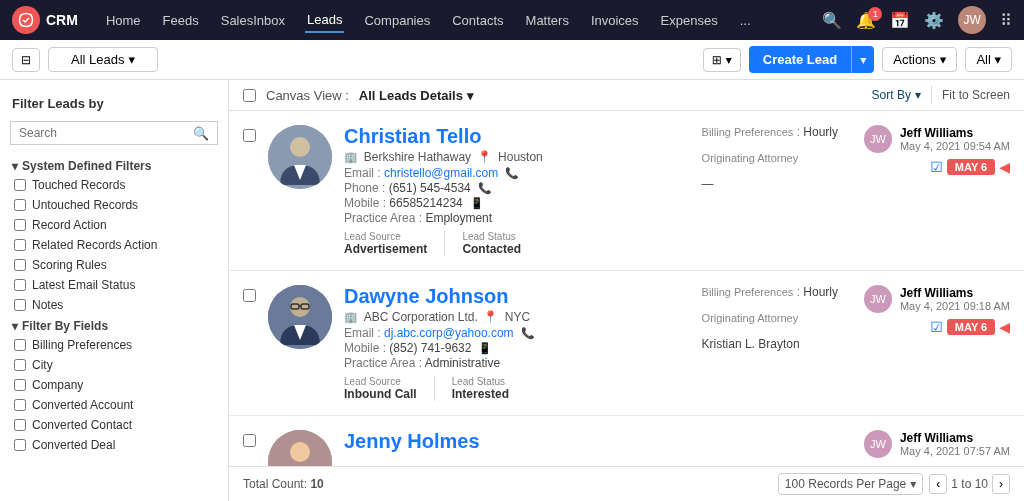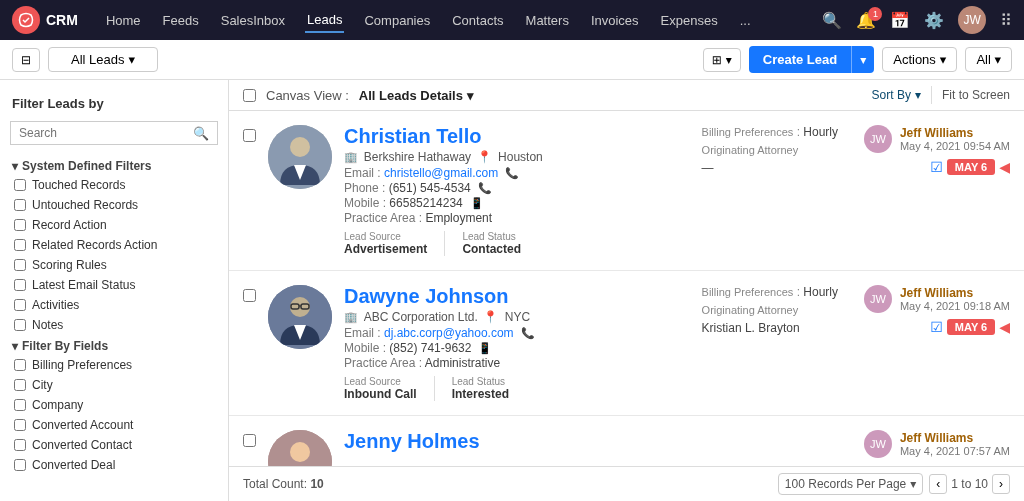--- a/index.html
+++ b/index.html
@@ -210,39 +210,39 @@
     .lead-detail span.label { color: #777; }
     .lead-detail a { color: #1677ff; text-decoration: none; }
     .lead-tags {
       display: flex; gap: 9px; margin-top: 6px;
     }
     .lead-tag-group { display: flex; flex-direction: column; }
     .lead-tag-label { font-size: 10px; color: #888; }
     .lead-tag-value { font-size: 12px; font-weight: bold; color: #333; }
     .billing-section {
       font-size: 12px; color: #555; margin-left: 30px;
-      display: flex; flex-direction: column; gap: 4px;
+      display: flex; flex-direction: column; gap: 12px;
     }
     .billing-label { font-size: 11px; color: #888; }
     .billing-value { font-size: 12px; color: #444; }
     .originating-label { font-size: 11px; color: #888; }
     .originating-value { font-size: 12px; color: #444; }
 
     .lead-right {
       display: flex; flex-direction: column; align-items: flex-end; gap: 6px;
       min-width: 160px;
     }
     .lead-assignee-row { display: flex; align-items: center; gap: 8px; }
     .assignee-avatar {
       width: 28px; height: 28px; border-radius: 50%;
       background: #c9b; display: flex; align-items: center;
       justify-content: center; color: #fff; font-size: 11px; flex-shrink: 0;
     }
     .assignee-info { font-size: 12px; color: #555; }
-    .assignee-name { font-weight: bold; color: #a16207; font-size: 12px; }
+    .assignee-name { font-weight: bold; color: #000000; font-size: 12px; }
     .assignee-date { color: #777; font-size: 11px; }
     .may-badge {
       display: flex; align-items: center; gap: 4px;
     }
     .may-badge .checkbox-icon {
       color: #1677ff; font-size: 14px;
     }
     .may-tag {
       background: #e55; color: #fff;
       font-size: 11px; font-weight: bold;
@@ -378,24 +378,20 @@
     <div class="filter-item">
       <input type="checkbox" style="">
       <span>Scoring Rules</span>
     </div>
     <div class="filter-item">
       <input type="checkbox" style="">
       <span>Latest Email Status</span>
     </div>
     <div class="filter-item">
       <input type="checkbox" style="">
-      <span>Activities</span>
-    </div>
-    <div class="filter-item">
-      <input type="checkbox" style="">
       <span>Notes</span>
     </div>
 
     <div class="filter-section-title filter-by-fields">
       <span>▾</span>
       <span>Filter By Fields</span>
     </div>
 
     <div class="filter-item">
       <input type="checkbox" style="">

